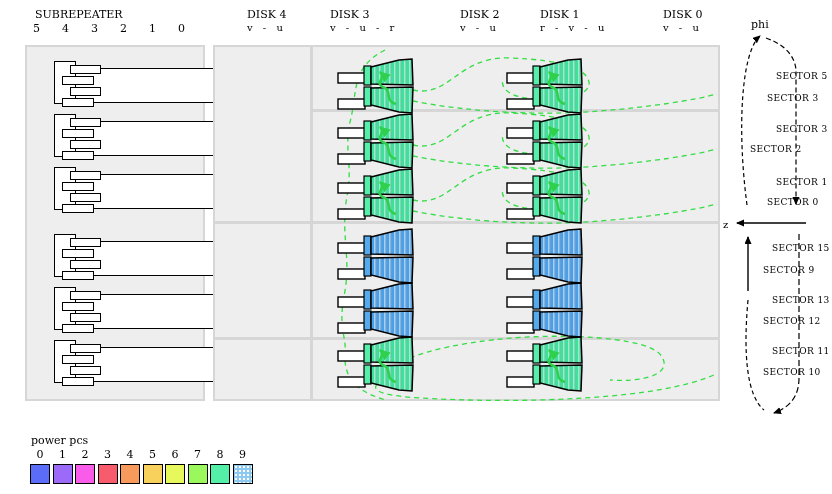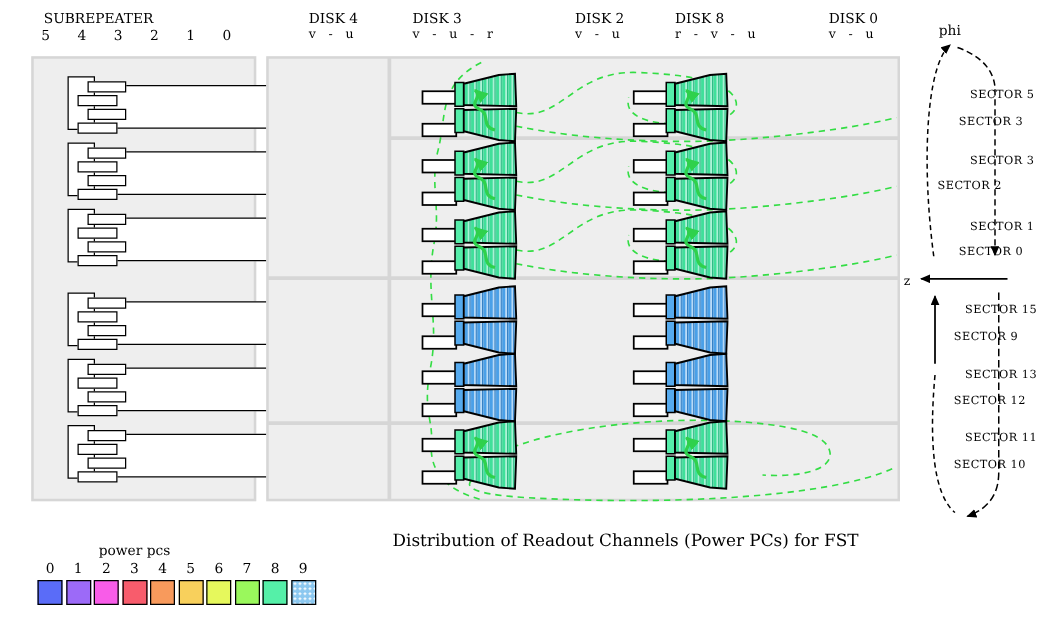--- a/index.html
+++ b/index.html
@@ -9,21 +9,21 @@
   .disk-name{font-size:11px;}
   .disk-layers{font-size:10px;word-spacing:7px;}
   .panel{position:absolute;background:#EEEEEE;border:2px solid #D6D6D6;box-sizing:border-box;}
   .divider{position:absolute;background:#D6D6D6;}
   .slots{position:absolute;left:33px;top:22px;width:152px;display:flex;justify-content:space-between;font-size:11px;}
   .card{position:absolute;left:27px;width:176px;height:46px;}
   .card div{position:absolute;background:#fff;border:1px solid #000;box-sizing:border-box;}
   .module{position:absolute;}
   .sector{position:absolute;font-size:9px;letter-spacing:.4px;white-space:nowrap;}
   .title{position:absolute;left:314px;top:425px;font-size:13.5px;}
-  .legend-title{position:absolute;left:31px;top:434px;font-size:11px;margin-left:48px;}
+  .legend-title{position:absolute;left:31px;top:434px;font-size:11px;}
   .legend-nums{position:absolute;left:30px;top:448px;display:flex;font-size:11px;}
   .legend-nums span{width:20px;margin-right:2.5px;text-align:center;}
   .legend-row{position:absolute;left:30px;top:464px;display:flex;}
   .legend-swatch{width:20px;height:20px;border:1.5px solid #000;box-sizing:border-box;margin-right:2.5px;}
   svg{position:absolute;overflow:visible;}
   .overlay{left:0;top:0;pointer-events:none;}
 </style>
 </head>
 <body>
 
@@ -59,21 +59,21 @@
     <span>1</span>
     <span>0</span>
   </div>
 
   <div class="lbl disk-name" style="left:247px;top:8px">DISK 4</div>
   <div class="lbl disk-layers" style="left:247px;top:22px">v - u</div>
   <div class="lbl disk-name" style="left:330px;top:8px">DISK 3</div>
   <div class="lbl disk-layers" style="left:330px;top:22px">v - u - r</div>
   <div class="lbl disk-name" style="left:460px;top:8px">DISK 2</div>
   <div class="lbl disk-layers" style="left:460px;top:22px">v - u</div>
-  <div class="lbl disk-name" style="left:540px;top:8px">DISK 8</div>
+  <div class="lbl disk-name" style="left:540px;top:8px">DISK 1</div>
   <div class="lbl disk-layers" style="left:540px;top:22px">r - v - u</div>
   <div class="lbl disk-name" style="left:663px;top:8px">DISK 0</div>
   <div class="lbl disk-layers" style="left:663px;top:22px">v - u</div>
 
   <div class="panel" style="left:25px;top:45px;width:180px;height:356px" id="srpanel">
       <div class="card" style="top: 14px;">
         <div style="left: 20px; top: 7px; width: 153px; height: 35px;"></div>
         <div style="left: 0px; top: 0px; width: 22px; height: 43px;"></div>
         <div style="left: 16px; top: 4px; width: 31px; height: 9px;"></div>
         <div style="left: 8px; top: 15px; width: 32px; height: 9px;"></div>
@@ -263,21 +263,20 @@
   <span class="sector" style="left:750px;top:144px">SECTOR 2</span>
   <span class="sector" style="left:776px;top:177px">SECTOR 1</span>
   <span class="sector" style="left:767px;top:197px">SECTOR 0</span>
   <span class="sector" style="left:772px;top:243px">SECTOR 15</span>
   <span class="sector" style="left:763px;top:265px">SECTOR 9</span>
   <span class="sector" style="left:772px;top:295px">SECTOR 13</span>
   <span class="sector" style="left:763px;top:316px">SECTOR 12</span>
   <span class="sector" style="left:772px;top:346px">SECTOR 11</span>
   <span class="sector" style="left:763px;top:367px">SECTOR 10</span>
 
-  <div class="title">Distribution of Readout Channels (Power PCs) for FST</div>
 
   <div class="legend-title">power pcs</div>
   <div class="legend-nums">
     <span>0</span>
     <span>1</span>
     <span>2</span>
     <span>3</span>
     <span>4</span>
     <span>5</span>
     <span>6</span>

